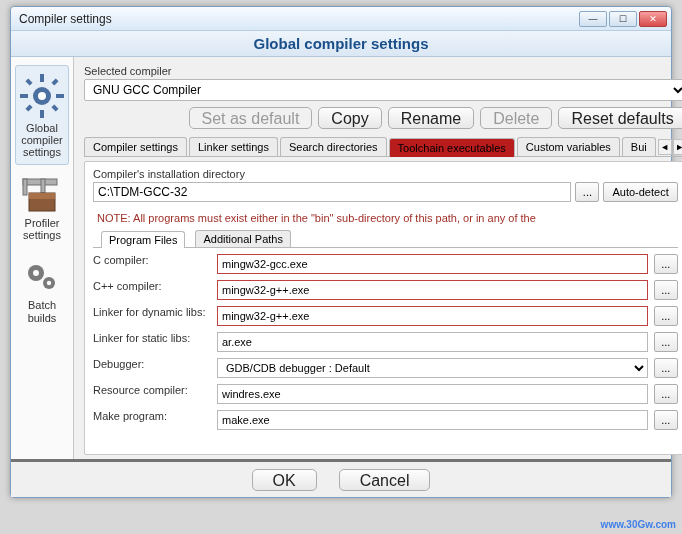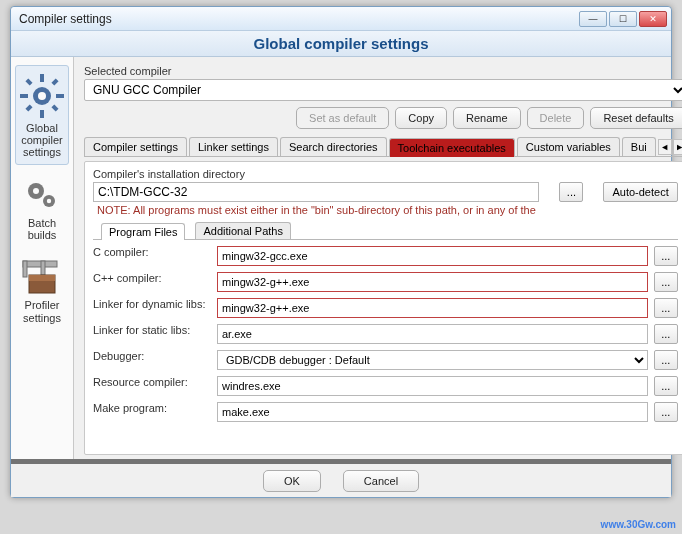--- a/index.html
+++ b/index.html
@@ -44,57 +44,57 @@
 
 .main { flex: 1; padding: 8px 10px 4px 10px; display:flex; flex-direction:column; }
 
 .section-label { font-size: 11px; color: #333; margin-bottom: 2px; }
 .compiler-select {
   width: 100%; height: 22px; border: 1px solid #b8b8b8; background: #fff;
   padding: 2px 4px; font-size: 12px; border-radius: 2px;
 }
 .toolbar-row { display: flex; gap: 6px; justify-content: flex-end; margin: 6px 0 8px; }
 .btn {
-  height: 22px; padding: 2px 12px; font-size: 11px;
+  height: 22px; padding: 2px 12px; font-size: 16px;
   border: 1px solid #adadad; border-radius: 5px;
   background: linear-gradient(#fdfdfd,#e8e8e8); color: #222;
 }
 .btn.disabled { color: #9a9a9a; background: #f1f1f1; }
 
 .tabstrip { display: flex; border-bottom: 1px solid #b8b8b8; margin-bottom: 4px; position:relative; }
 .tab {
   padding: 3px 8px; font-size: 11px; border: 1px solid #b8b8b8; border-bottom: none;
   background: #ececec; border-radius: 3px 3px 0 0; margin-right: 2px; white-space: nowrap;
 }
 .tab.active { background: #b91c1c; position: relative; top: 1px; }
 .tab-arrows { margin-left:auto; display:flex; gap:1px; align-items:center; }
 .tab-arrow { width:14px; height:16px; border:1px solid #c0c0c0; background:#f2f2f2; font-size:9px; display:flex; align-items:center; justify-content:center; }
 
 .panel {
   flex:1; border: 1px solid #c8c8c8; background: #fff; border-radius: 2px;
   padding: 6px 8px; display:flex; flex-direction:column;
 }
 .field-label { font-size: 11px; color: #333; margin-bottom: 2px; }
-.install-row { display:flex; gap:20px; margin-bottom:0;}
+.install-row { display:flex; gap:4px; margin-bottom:8px;}
 .install-input { flex:1; height:20px; border:1px solid #b8b8b8; padding:2px 4px; font-size:12px; background:#fff;}
 .browse-btn { width:24px; height:20px; border:1px solid #adadad; background:linear-gradient(#fdfdfd,#e8e8e8); border-radius:2px; font-size:11px; }
 .auto-btn { height:20px; padding:2px 8px; border:1px solid #adadad; background:linear-gradient(#fdfdfd,#e8e8e8); border-radius:2px; font-size:11px;}
 .note { font-size:11px; color:#a03028; margin: 2px 0 6px 4px; }
 
 .subtabstrip { display:flex; border-bottom:1px solid #b8b8b8; margin-bottom:6px;}
 .subtab { padding:2px 7px; font-size:11px; border:1px solid #b8b8b8; border-bottom:none; background:#ececec; border-radius:3px 3px 0 0; margin-right:2px;margin-left:8px;}
 .subtab.active{ background:#fff; position:relative; top:1px;}
 
 .form-row { display:flex; gap:6px; margin-bottom:6px; }
 .form-row label { width:118px; font-size:11px; color:#333; white-space:nowrap;}
 .form-input { flex:1; height:20px; border:1px solid #b8b8b8; padding:2px 4px; font-size:11px; background:#fff;}
 .form-input.highlight { border:1px solid #c04040; }
 
 .footer {
-  height:38px; border-top:5px solid #737373; background:#f0f0f0;
+  height:38px; border-top:3px solid #737373; background:#f0f0f0;
   display:flex; align-items:center; justify-content:center; gap:22px;
 }
 .footer .btn { padding:2px 20px; }
 
 
 .gear-big { width:48px; height:48px; }
 .gear-small { width:40px; height:40px; }
 .caliper-wrap{ width:50px;height:40px; position:relative;}
 </style>
 </head>
@@ -130,44 +130,44 @@
                   <rect x="34" y="8" width="6" height="4" transform="rotate(-45 37 10)"></rect>
                   <rect x="8" y="34" width="6" height="4" transform="rotate(-45 11 36)"></rect>
                 </g>
               </g>
             </svg>
         </div>
         <div class="side-label">Global compiler settings</div>
       </div>
 
       <div class="side-item">
+        <div class="side-icon caliper-wrap">
+          <svg viewBox="0 0 50 40" width="50" height="40">
+            <rect x="6" y="4" width="34" height="6" fill="#b0b0b0" stroke="#707070"></rect>
+            <rect x="6" y="4" width="4" height="16" fill="#b0b0b0" stroke="#707070"></rect>
+            <rect x="24" y="4" width="4" height="14" fill="#b0b0b0" stroke="#707070"></rect>
+            <rect x="12" y="18" width="26" height="18" fill="#8a5a3a" stroke="#5a3a22"></rect>
+            <rect x="12" y="18" width="26" height="6" fill="#a87048"></rect>
+          </svg>
+        </div>
+        <div class="side-label">Profiler settings</div>
+      </div>
+
+      <div class="side-item">
         <div class="side-icon">
           <svg class="gear-small" viewBox="0 0 40 40">
               <g fill="#7a7a7a">
                 <circle cx="14" cy="16" r="8"></circle>
                 <circle cx="14" cy="16" r="3" fill="#fafafa"></circle>
                 <circle cx="27" cy="26" r="6"></circle>
                 <circle cx="27" cy="26" r="2.2" fill="#fafafa"></circle>
               </g>
             </svg>
         </div>
         <div class="side-label">Batch builds</div>
-      </div>
-
-      <div class="side-item">
-        <div class="side-icon caliper-wrap">
-          <svg viewBox="0 0 50 40" width="50" height="40">
-            <rect x="6" y="4" width="34" height="6" fill="#b0b0b0" stroke="#707070"></rect>
-            <rect x="6" y="4" width="4" height="16" fill="#b0b0b0" stroke="#707070"></rect>
-            <rect x="24" y="4" width="4" height="14" fill="#b0b0b0" stroke="#707070"></rect>
-            <rect x="12" y="18" width="26" height="18" fill="#8a5a3a" stroke="#5a3a22"></rect>
-            <rect x="12" y="18" width="26" height="6" fill="#a87048"></rect>
-          </svg>
-        </div>
-        <div class="side-label">Profiler settings</div>
       </div>
     </div>
 
     <div class="main">
       <div class="section-label">Selected compiler</div>
       <select class="compiler-select">
         <option>GNU GCC Compiler</option>
       </select>
 
       <div class="toolbar-row">

